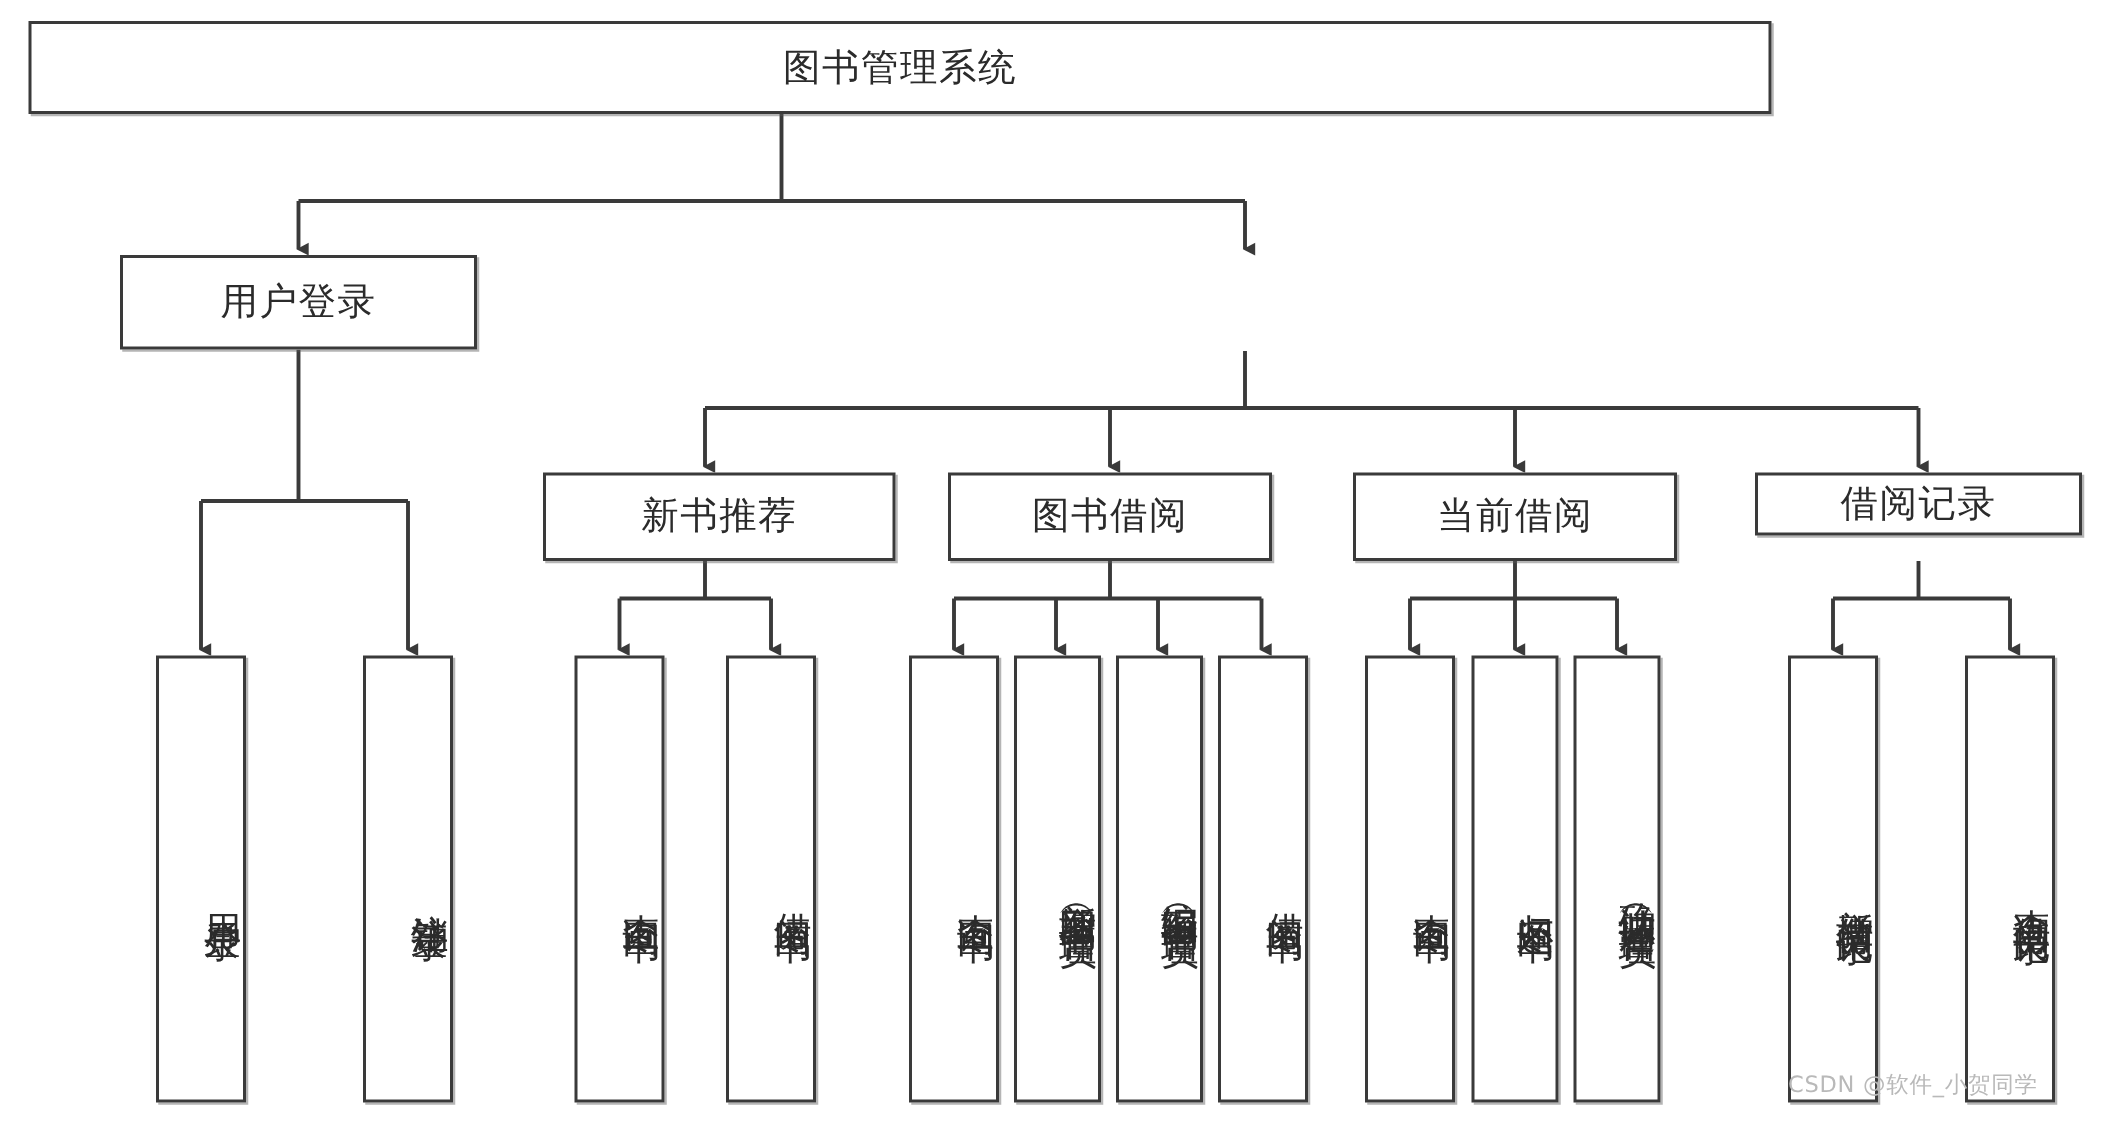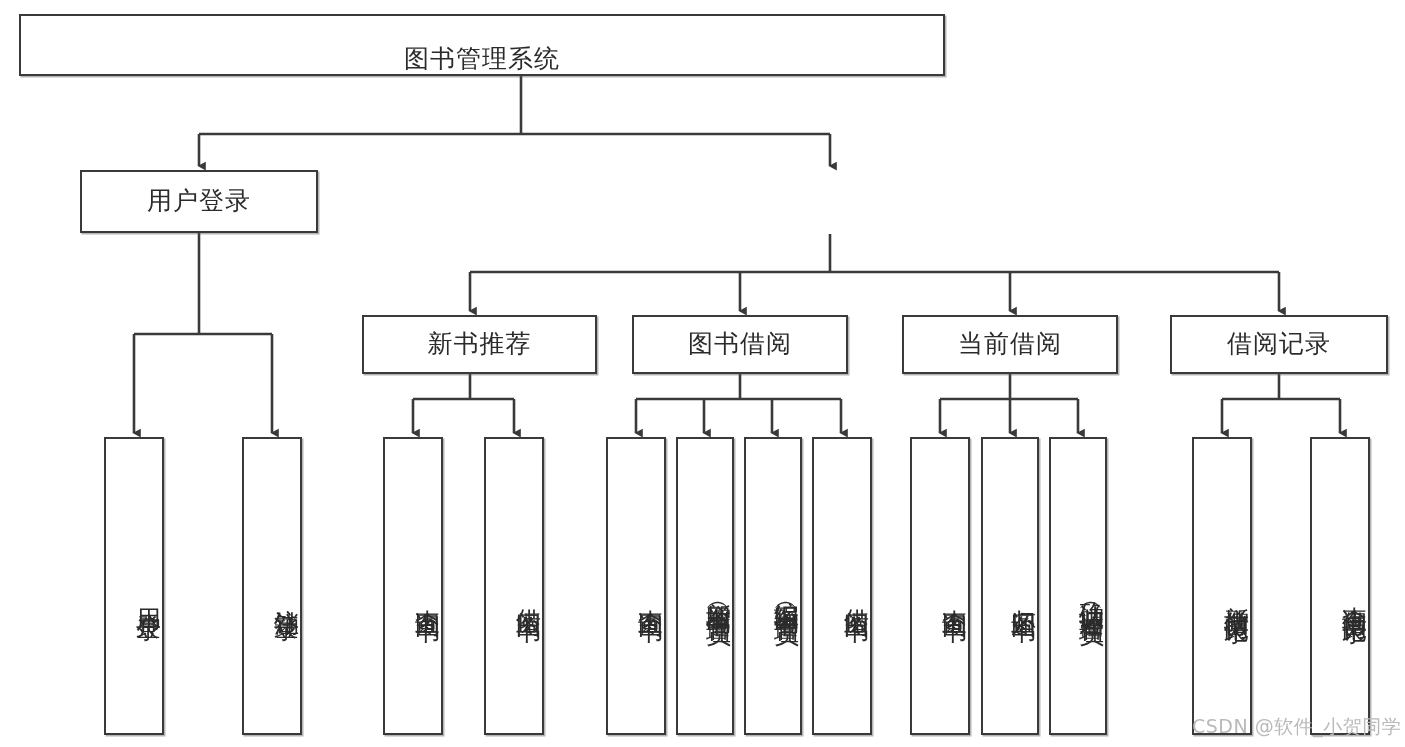--- a/index.html
+++ b/index.html
@@ -53,21 +53,21 @@
     line-height: 1.1;
   }
   .node.vert .vlabel {
     writing-mode: vertical-rl;
     text-orientation: upright;
     display: block;
     white-space: nowrap;
   }
   .watermark {
     position: absolute;
-    font-size: 19px;
+    font-size: 15px;
     color: #b9b9b9;
     letter-spacing: 0.5px;
     white-space: nowrap;
     font-family: "DejaVu Sans", "Liberation Sans", sans-serif;
   }
 </style>
 </head>
 <body>
 
 <div id="canvas">
@@ -117,38 +117,38 @@
       <path d="M1010,399 L1010,433" marker-end="url(#arrow)"></path>
       <path d="M1078,399 L1078,433" marker-end="url(#arrow)"></path>
 
       <path d="M1279,374 L1279,399"></path>
       <path d="M1222,399 L1340,399"></path>
       <path d="M1222,399 L1222,433" marker-end="url(#arrow)"></path>
       <path d="M1340,399 L1340,433" marker-end="url(#arrow)"></path>
     </g>
   </svg>
 
-  <div class="node horiz" style="left:19px; top:14px; width:926px; height:62px;align-items:flex-end;">
+  <div class="node horiz" style="left:19px; top:14px; width:1162px; height:62px;">
     <span>图书管理系统</span>
   </div>
 
   <div class="node horiz" style="left:80px; top:170px; width:238px; height:63px;">
     <span>用户登录</span>
   </div>
 
   <div class="node horiz" style="left:362px; top:315px; width:235px; height:59px;">
     <span>新书推荐</span>
   </div>
   <div class="node horiz" style="left:632px; top:315px; width:216px; height:59px;">
     <span>图书借阅</span>
   </div>
   <div class="node horiz" style="left:902px; top:315px; width:216px; height:59px;">
     <span>当前借阅</span>
   </div>
-  <div class="node horiz" style="left:1170px; top:315px; width:218px; height:59px;">
+  <div class="node horiz" style="left:1170px; top:315px; width:218px; height:42px;">
     <span>借阅记录</span>
   </div>
 
   <div class="node vert" style="left:104px; top:437px; width:60px; height:298px;">
     <span class="vlabel">用户登录</span>
   </div>
   <div class="node vert" style="left:242px; top:437px; width:60px; height:298px;">
     <span class="vlabel">注销登录</span>
   </div>
 

